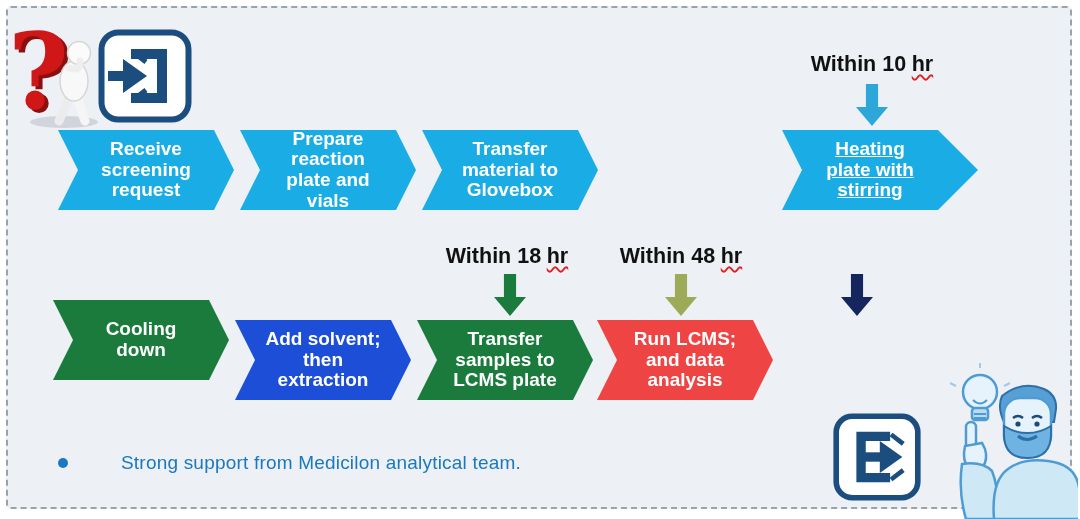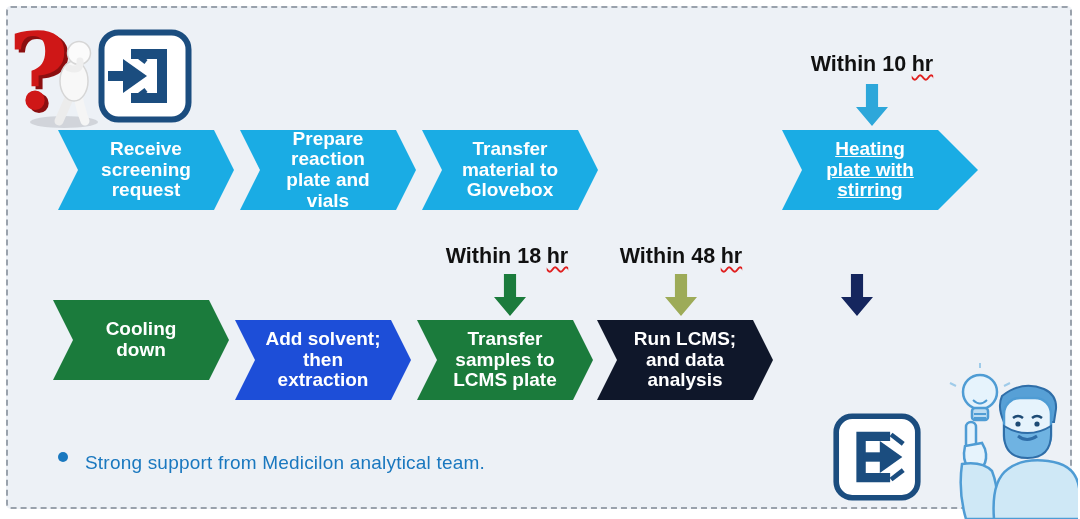--- a/index.html
+++ b/index.html
@@ -33,21 +33,21 @@
     margin-left:0.26em;
     text-decoration-line:underline;text-decoration-style:wavy;
     text-decoration-color:#e02020;text-decoration-thickness:1.5px;
     text-underline-offset:3px;
   }
   .darr{
     position:absolute;width:32px;height:42px;margin-left:-16px;z-index:4;
     clip-path:polygon(31% 0,69% 0,69% 55%,100% 55%,50% 100%,0 55%,31% 55%);
   }
   .footer{
-    position:absolute;left:58px;top:452px;display:flex;align-items:flex-start;z-index:4;
+    position:absolute;left:58px;top:452px;display:flex;align-items:center;z-index:4;gap:36px;
   }
   .footer .dot{
     width:10px;height:10px;border-radius:50%;display:inline-block;margin-right:17px;
   }
   .footer .txt{font-size:19px;letter-spacing:0.2px;}
   .icon-abs{position:absolute;z-index:2;}
   .above{z-index:3;}
 </style>
 </head>
 <body>
@@ -122,21 +122,21 @@
 stirring</div>
 
   <div class="chev" style="left: 53px; top: 300px; background: rgb(27, 123, 60);">Cooling
 down</div>
   <div class="chev" style="left: 235px; top: 320px; background: #1d4ed8;">Add solvent;
 then
 extraction</div>
   <div class="chev" style="left: 417px; top: 320px; background: rgb(27, 123, 60);">Transfer
 samples to
 LCMS plate</div>
-  <div class="chev" style="left: 597px; top: 320px; background: #0f172a;">Run LCMS;
+  <div class="chev" style="left: 597px; top: 320px; background: #ef4444;">Run LCMS;
 and data
 analysis</div>
 
   <div class="within" style="left:872px;top:52px">
     <span>Within 10</span><span class="mis">hr</span>
   </div>
   <div class="darr" style="left: 872px; top: 84px; background: rgb(45, 167, 218);"></div>
 
   <div class="within" style="left:507px;top:244px">
     <span>Within 18</span><span class="mis">hr</span>

